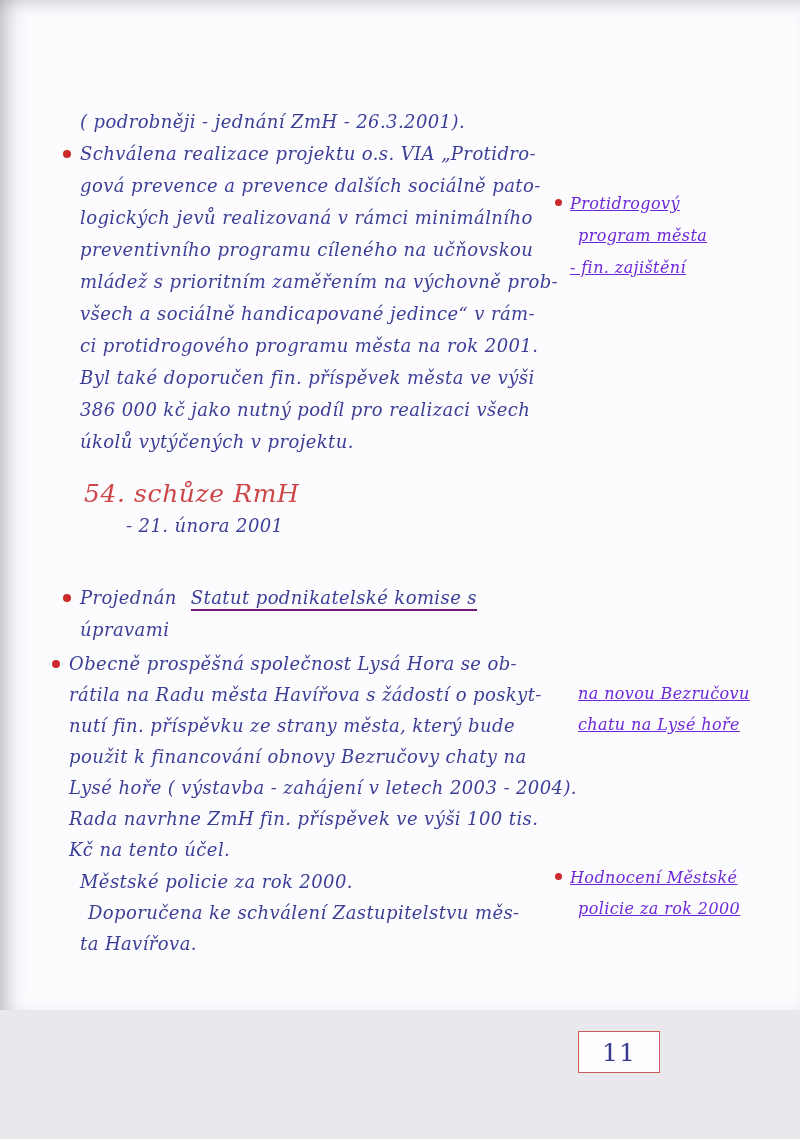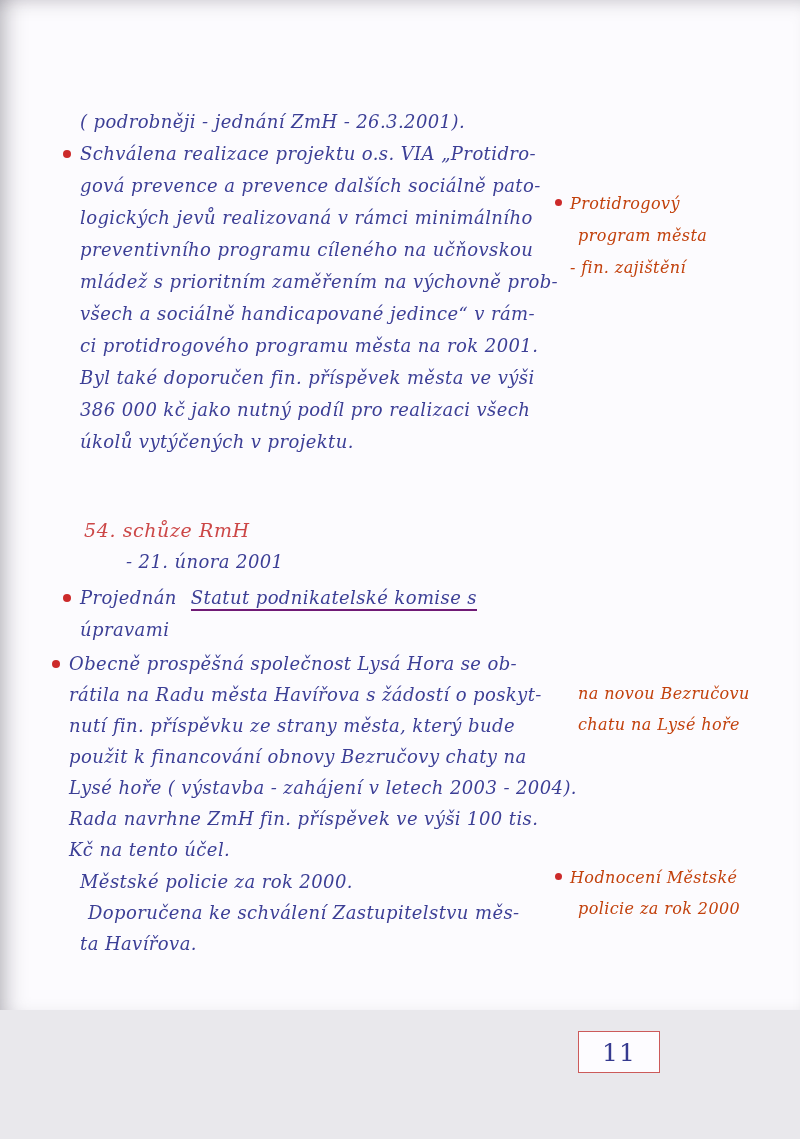--- a/index.html
+++ b/index.html
@@ -46,27 +46,26 @@
     left:-15px; top:11px;
     width:7px; height:7px;
     border-radius:50%;
     background:#cc2a2a;
   }
   .heading-block{
     position:absolute;
     left:84px; top:478px;
   }
   .heading-red{
-    font-size:19px;
+    font-size:25px;
     line-height:32px;
     color:#cc4747;
     font-style:italic;
     letter-spacing:.6px;
     white-space:nowrap;
-    margin-top:36px;
   }
   .heading-date{
     font-size:18px;
     line-height:32px;
     padding-left:42px;
     white-space:nowrap;
   }
   .para-b{position:absolute; left:80px; top:582px;}
   .para-c{position:absolute; left:69px; top:648px;}
   .para-d{position:absolute; left:80px; top:866px;}
@@ -77,22 +76,23 @@
   .sp{display:inline-block;width:14px;}
   .indent-8{padding-left:8px;}
   .margin-note{
     position:absolute;
     left:570px;
     width:222px;
   }
   .margin-note .hw-line{
     font-size:16px;
     line-height:32px;
-    color:#c2410c;
+    color:#6d28d9;
     white-space:nowrap;
+    text-decoration:underline;
   }
   .mn-1{top:188px;}
   .mn-2{top:678px;}
   .mn-3{top:862px;}
   .mn-2 .hw-line, .mn-3 .hw-line{line-height:31px;}
   .page-num-box{
     position:absolute;
     left:578px; top:1031px;
     width:80px; height:40px;
     border:1px solid #cc5a5a;

